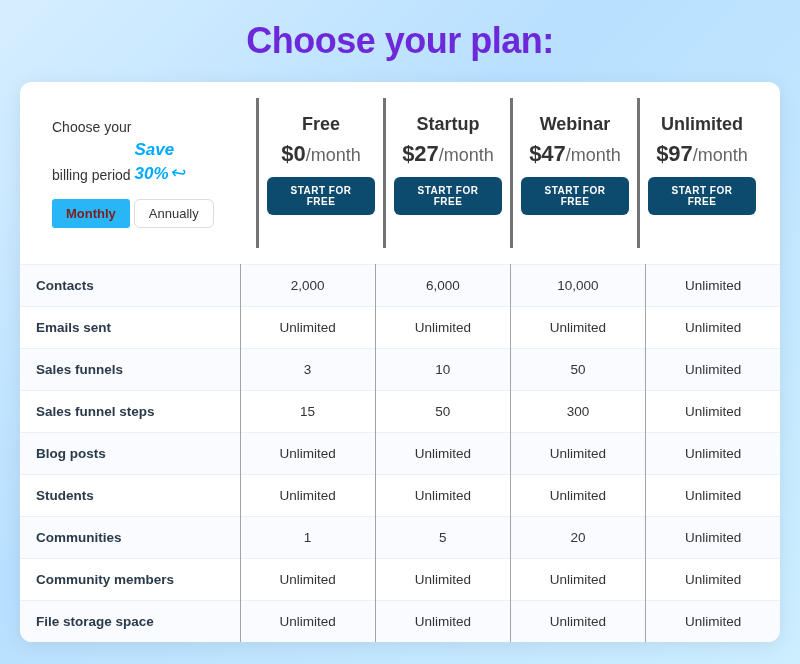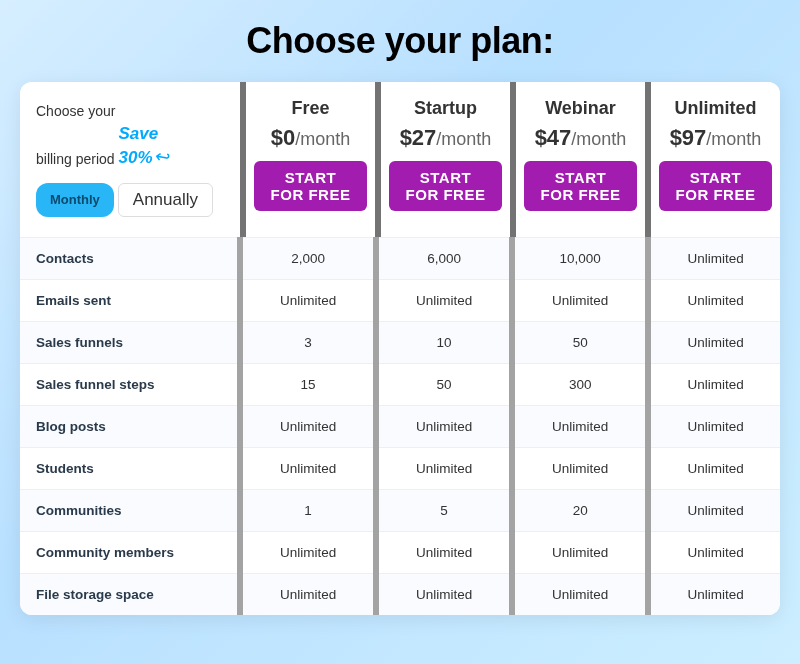--- a/index.html
+++ b/index.html
@@ -13,38 +13,38 @@
 
     .page-wrapper {
       width: 800px;
       padding: 20px 20px 20px 20px;
     }
 
     .page-title {
       text-align: center;
       font-size: 36px;
       font-weight: 800;
-      color: #000000;
+      color: #6d28d9;
       margin-bottom: 20px;
       letter-spacing: -0.5px;
     }
 
     .pricing-table-wrapper {
       width: 100%;
       background: #fff;
       border-radius: 12px;
       overflow: hidden;
       box-shadow: 0 4px 20px rgba(0,0,0,0.08);
     }
 
     .pricing-header {
       display: grid;
       grid-template-columns: 220px 1fr 1fr 1fr 1fr;
       background: #fff;
-      padding: 0;
+      padding: 16px;
     }
 
     .header-billing {
       padding: 20px 16px;
       display: flex;
       flex-direction: column;
       justify-content: flex-end;
     }
 
     .billing-label {
@@ -67,44 +67,44 @@
     }
 
     .billing-buttons {
       display: flex;
       gap: 4px;
       margin-top: 4px;
     }
 
     .btn-monthly {
       background: #29b6f6;
-      color: #0c4a6e;
+      color: #7f1d1d;
       border: none;
-      border-radius: 12px;
+      border-radius: 3px;
       padding: 6px 14px;
       font-size: 13px;
       font-weight: 600;
       cursor: pointer;
     }
 
     .btn-annually {
       background: #fff;
       color: #333;
       border: 1px solid #ddd;
       border-radius: 6px;
       padding: 6px 14px;
-      font-size: 17px;
+      font-size: 13px;
       font-weight: 500;
       cursor: pointer;
     }
 
     .header-plan {
       text-align: center;
       padding: 16px 8px 12px;
-      border-left: 6px solid #737373;
+      border-left: 3px solid #737373;
     }
 
     .plan-name {
       font-size: 18px;
       font-weight: 600;
       color: #333;
       margin-bottom: 6px;
     }
 
     .plan-price {
@@ -114,26 +114,26 @@
       margin-bottom: 10px;
     }
 
     .plan-price .per-month {
       font-size: 18px;
       font-weight: 400;
       color: #666;
     }
 
     .btn-start {
-      background: #a21caf;
+      background: #0c4a6e;
       color: #fff;
       border: none;
       border-radius: 6px;
       padding: 8px 14px;
-      font-size: 15px;
+      font-size: 10px;
       font-weight: 700;
       letter-spacing: 0.5px;
       cursor: pointer;
       width: 100%;
       text-transform: uppercase;
     }
 
     .features-table {
       width: 100%;
       border-collapse: collapse;
@@ -159,21 +159,21 @@
     }
 
     .features-table td:first-child {
       text-align: left;
       font-weight: 600;
       color: #2a3a4a;
       width: 220px;
     }
 
     .features-table td {
-      border-left: 6px solid #a3a3a3;
+      border-left: 1px solid #a3a3a3;
     }
 
     .features-table td:first-child {
       border-left: none;
     }
 
     .arrow-curve {
       display: inline-block;
       font-size: 18px;
       color: #00aaff;

